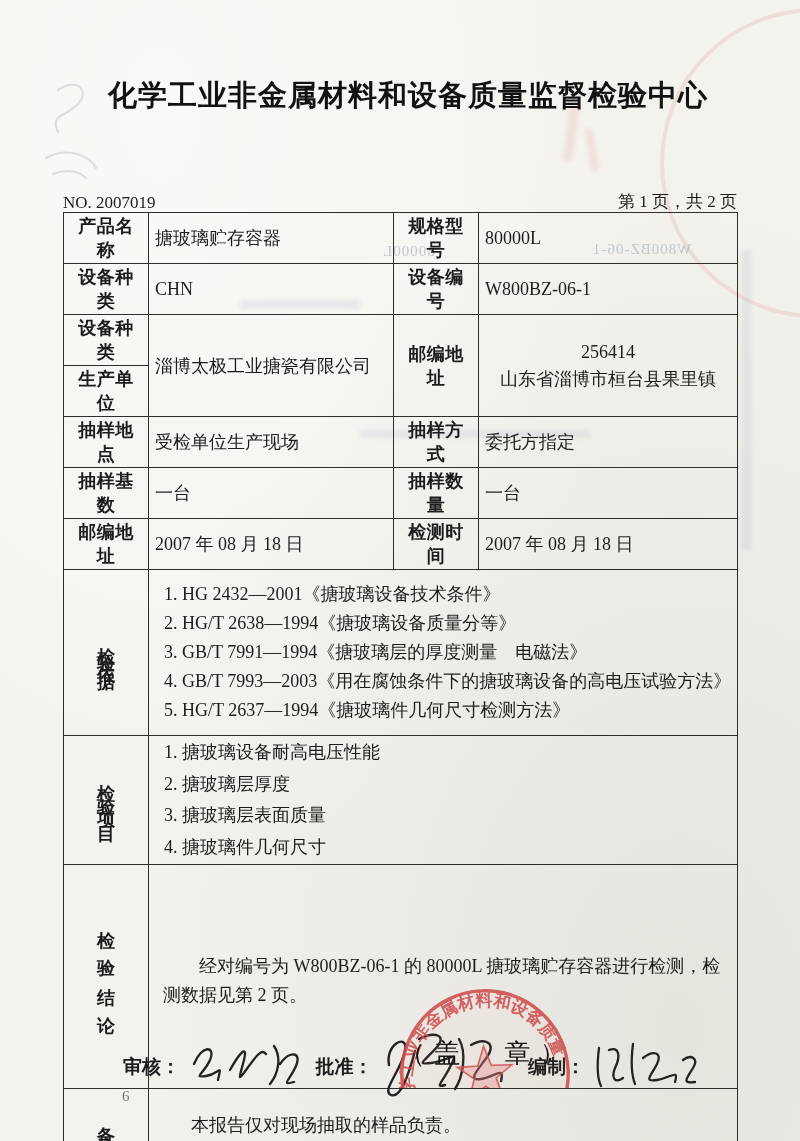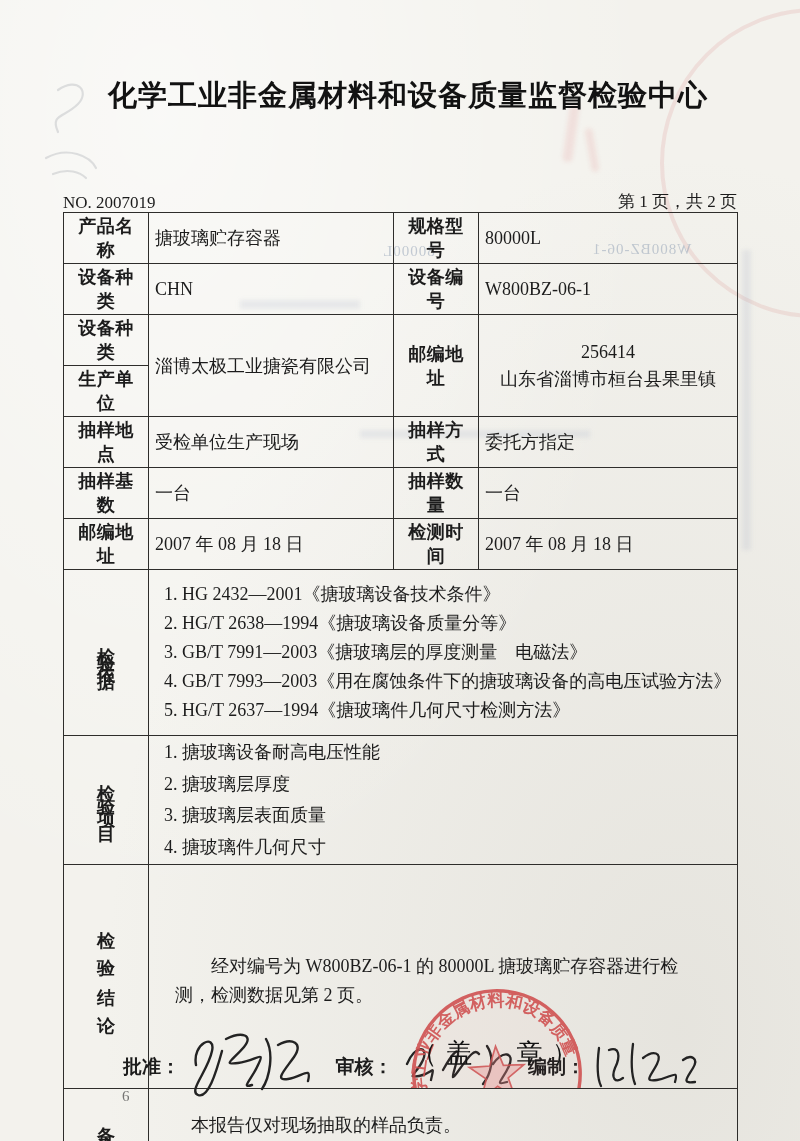--- a/index.html
+++ b/index.html
@@ -178,21 +178,21 @@
         <td class="val">2007 年 08 月 18 日</td>
       </tr>
 
       <tr style="height:166px">
         <td class="section-label">
           <span class="vlabel vl-basis">检验依据</span>
         </td>
         <td class="section-body" colspan="3">
           <div class="list-line">1. HG 2432—2001《搪玻璃设备技术条件》</div>
           <div class="list-line">2. HG/T 2638—1994《搪玻璃设备质量分等》</div>
-          <div class="list-line">3. GB/T 7991—2003《搪玻璃层的厚度测量　电磁法》</div>
+          <div class="list-line">3. GB/T 7991—1994《搪玻璃层的厚度测量　电磁法》</div>
           <div class="list-line">4. GB/T 7993—2003《用在腐蚀条件下的搪玻璃设备的高电压试验方法》</div>
           <div class="list-line">5. HG/T 2637—1994《搪玻璃件几何尺寸检测方法》</div>
         </td>
       </tr>
 
       <tr style="height:120px">
         <td class="section-label">
           <span class="vlabel vl-items">检验项目</span>
         </td>
         <td class="section-body items-cell" colspan="3">
@@ -200,21 +200,21 @@
           <div class="list-line">2.  搪玻璃层厚度</div>
           <div class="list-line">3.  搪玻璃层表面质量</div>
           <div class="list-line">4.  搪玻璃件几何尺寸</div>
         </td>
       </tr>
 
       <tr style="height:224px">
         <td class="section-label">
           <span class="vlabel vl-concl">检验结论</span>
         </td>
-        <td colspan="3" style="padding:12px">
+        <td colspan="3" style="padding:0">
           <div class="concl-cell">
             <div class="concl-text">经对编号为 W800BZ-06-1 的 80000L 搪玻璃贮存容器进行检测，检测数据见第 2 页。</div>
 
             <svg class="stamp" viewBox="0 0 180 180">
               <circle cx="90" cy="90" r="78" fill="rgba(230,140,140,0.05)" stroke="#cf4e4e" stroke-width="3.2"></circle>
               <path id="arcPath" d="M 28,122 A 68,68 0 1 1 152,122" fill="none"></path>
               <text font-size="16" font-weight="bold" fill="#cf4e4e" font-family="Liberation Sans, DejaVu Sans, sans-serif">
                 <textPath href="#arcPath" startOffset="2">化学工业非金属材料和设备质量</textPath>
               </text>
               <path d="M90,64 L96.4,82.2 L115.6,82.6 L100.3,94.2 L105.8,112.6 L90,101.6 L74.2,112.6 L79.7,94.2 L64.4,82.6 L83.6,82.2 Z" fill="rgba(231,134,134,0.4)" stroke="#cf5555" stroke-width="1.6"></path>
@@ -233,29 +233,29 @@
         </td>
         <td class="section-body remark-body" colspan="3">
           <div class="remark-text">本报告仅对现场抽取的样品负责。</div>
         </td>
       </tr>
     </tbody>
   </table>
 
   <div class="sig-row">
     <div class="sig-group">
+      <span class="sig-label">审核：</span>
+      <svg class="sig-svg" width="130" height="60" viewBox="0 0 130 60">
+        <path d="M12,30 C20,10 34,12 28,26 C22,40 10,44 24,42 C38,40 40,28 36,46 M48,36 C58,18 66,10 62,26 C58,42 54,50 64,36 C74,22 80,14 84,20 M92,12 C100,24 96,40 88,50 M98,30 C108,16 120,18 114,32 C108,46 98,52 112,48" fill="none" stroke="#232323" stroke-width="2.3" stroke-linecap="round"></path>
+      </svg>
+    </div>
+    <div class="sig-group">
       <span class="sig-label">批准：</span>
       <svg class="sig-svg" width="150" height="78" viewBox="0 0 150 78">
         <path d="M14,40 C10,18 34,8 30,26 C26,46 6,66 16,70 C26,74 34,48 40,26 M44,14 C60,6 72,10 62,22 C50,36 40,40 56,38 C74,36 84,24 76,40 C70,54 58,64 70,60 M84,14 C92,28 88,52 80,64 M96,20 C110,12 122,18 112,32 C102,46 92,56 106,54 C120,52 130,40 126,56" fill="none" stroke="#232323" stroke-width="2.4" stroke-linecap="round"></path>
-      </svg>
-    </div>
-    <div class="sig-group">
-      <span class="sig-label">审核：</span>
-      <svg class="sig-svg" width="130" height="60" viewBox="0 0 130 60">
-        <path d="M12,30 C20,10 34,12 28,26 C22,40 10,44 24,42 C38,40 40,28 36,46 M48,36 C58,18 66,10 62,26 C58,42 54,50 64,36 C74,22 80,14 84,20 M92,12 C100,24 96,40 88,50 M98,30 C108,16 120,18 114,32 C108,46 98,52 112,48" fill="none" stroke="#232323" stroke-width="2.3" stroke-linecap="round"></path>
       </svg>
     </div>
     <div class="sig-group">
       <span class="sig-label">编制：</span>
       <svg class="sig-svg" width="120" height="60" viewBox="0 0 120 60">
         <path d="M12,14 C10,30 10,44 14,52 M22,16 C32,12 34,22 28,34 C24,44 28,50 36,44 M46,10 C44,26 44,40 48,50 M56,24 C66,16 76,18 70,30 C64,42 56,48 70,46 C84,44 92,34 88,48 M96,26 C104,20 112,24 106,34 C100,44 94,50 108,48" fill="none" stroke="#232323" stroke-width="2.3" stroke-linecap="round"></path>
       </svg>
     </div>
   </div>
 

